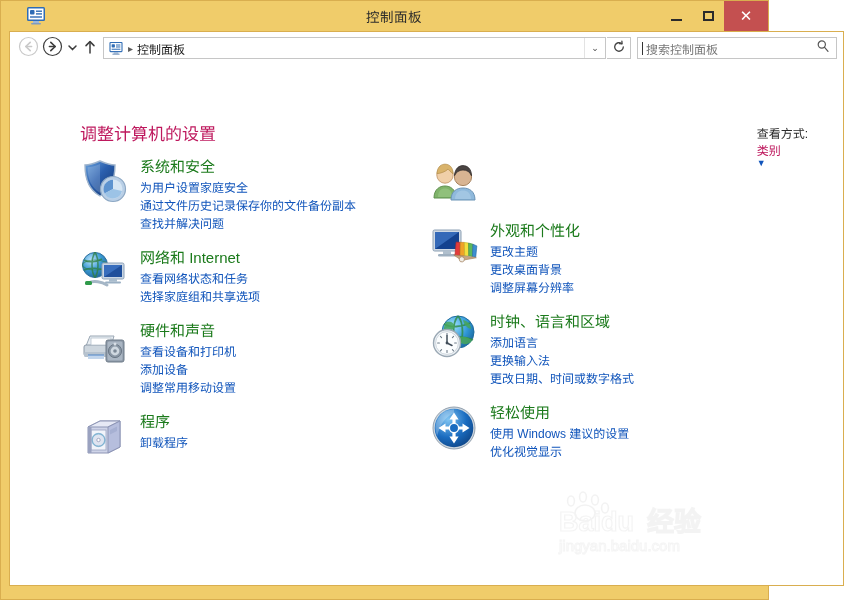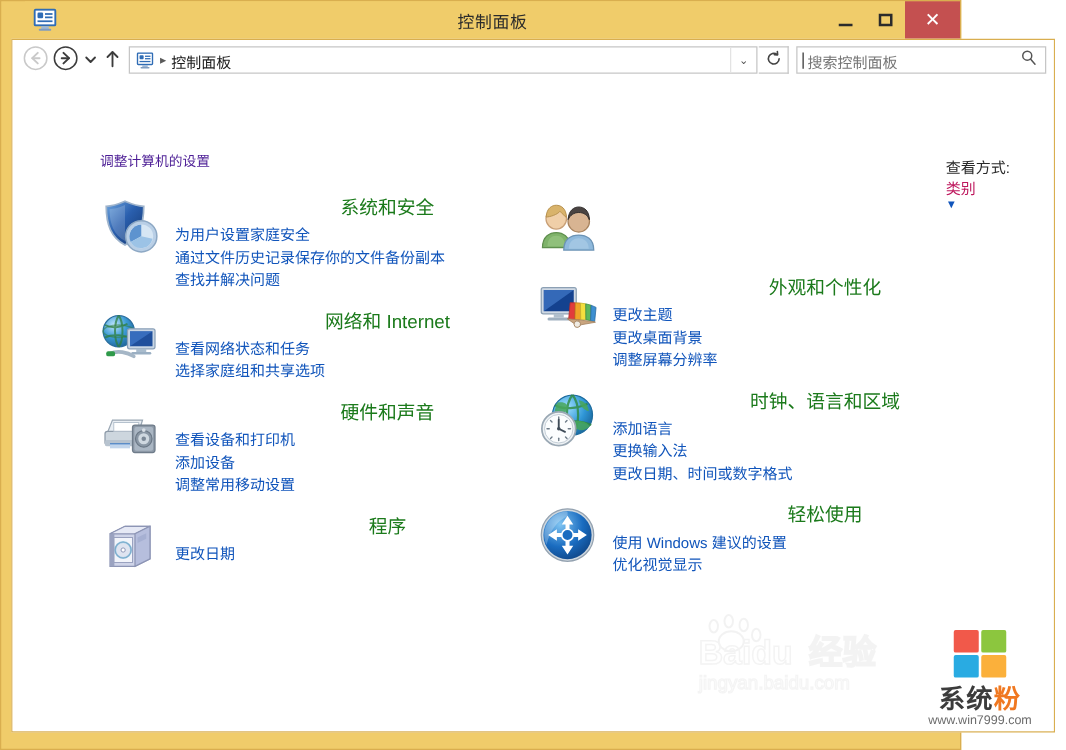--- a/index.html
+++ b/index.html
@@ -217,22 +217,22 @@
   
   #content {
     position: relative;
     height: calc(100% - 32px);
     background: #ffffff;
   }
   #page-heading {
     position: absolute;
     left: 70px;
     top: 56px;
-    font-size: 11px;
-    color: #4c1d95;
+    font-size: 17px;
+    color: #be185d;
     white-space: nowrap;
     text-align: center;
   }
   #viewby {
     position: absolute;
     right: 41px;
     top: 60px;
     display: flex;
     align-items: baseline;
     font-size: 12px;
@@ -256,21 +256,20 @@
     position: absolute;
     left: 0;
     top: 92px;
     width: 100%;
     height: 360px;
   }
   .column {
     position: absolute;
     top: 0;
     width: 400px;
-    text-align: center;
   }
   #col-left  { left: 70px; }
   #col-right { left: 420px; }
 
   .category {
     position: relative;
     display: flex;
     align-items: flex-start;
     margin-bottom: 14px;
   }
@@ -576,21 +575,21 @@
       <rect x="11" y="17" width="15" height="20" fill="#f2f4fa" stroke="#9aa2c0" stroke-width=".8"></rect>
       <circle cx="18.5" cy="27" r="6.4" fill="#dfe4f0" stroke="#8f98b8" stroke-width=".9"></circle>
       <circle cx="18.5" cy="27" r="6.4" fill="none" stroke="#6fb8d8" stroke-width="1.6" opacity=".6"></circle>
       <circle cx="18.5" cy="27" r="1.7" fill="#ffffff" stroke="#8f98b8" stroke-width=".8"></circle>
       <rect x="8" y="14" width="3.5" height="26" fill="#9aa2c0"></rect>
       <path d="M30 17 L37 13.6 L37 18 L30 21.4 Z" fill="#a6b0d2"></path>
     </svg></span>
               <div class="cat-body">
                 <a class="cat-title">程序</a>
                 <a class="cat-link">
-                  <span>更改日期</span>
+                  <span>卸载程序</span>
                 </a>
               </div>
             </div>
           </div>
         <div class="column" id="col-right">
             <div class="category">
               <span class="cat-icon">
     <svg width="48" height="48" viewBox="0 0 48 48">
       <g>
         <path d="M4 40 C4 31 10 28 15 28 C20 28 26 31 26 40 Z" fill="#7fb36a" stroke="#5f8f4e" stroke-width="1"></path>
@@ -725,30 +724,16 @@
             <ellipse cx="38" cy="9" rx="3.4" ry="5"></ellipse>
             <ellipse cx="48" cy="17" rx="3.4" ry="5"></ellipse>
             <ellipse cx="28" cy="22" rx="10" ry="8"></ellipse>
           </g>
           <text x="2" y="40" font-family="'Liberation Sans', sans-serif" font-size="27" font-weight="bold" fill="none" stroke="#e4e4e4" stroke-width="1.2">Baidu</text>
           <text x="90" y="40" font-family="'Liberation Sans', sans-serif" font-size="27" font-weight="bold" fill="none" stroke="#e4e4e4" stroke-width="1.2">经验</text>
           <text x="2" y="60" font-family="'Liberation Sans', sans-serif" font-size="15" fill="none" stroke="#e6e6e6" stroke-width="1">jingyan.baidu.com</text>
         </svg>
       </div>
 
-      <div id="brand-logo">
-        <span id="brand-squares">
-          <svg width="46" height="40" viewBox="0 0 46 40">
-            <rect x="2" y="1" width="20" height="18" rx="1.5" fill="#f1594a"></rect>
-            <rect x="24" y="1" width="20" height="18" rx="1.5" fill="#8cc63e"></rect>
-            <rect x="2" y="21" width="20" height="18" rx="1.5" fill="#29abe2"></rect>
-            <rect x="24" y="21" width="20" height="18" rx="1.5" fill="#fbb03b"></rect>
-          </svg>
-        </span>
-        <div id="brand-name">
-          <span class="dark">系统</span><span class="accent">粉</span>
-        </div>
-        <div id="brand-url">www.win7999.com</div>
-      </div>
 
     </div>
   </div>
 </div>
 
 </body></html>

